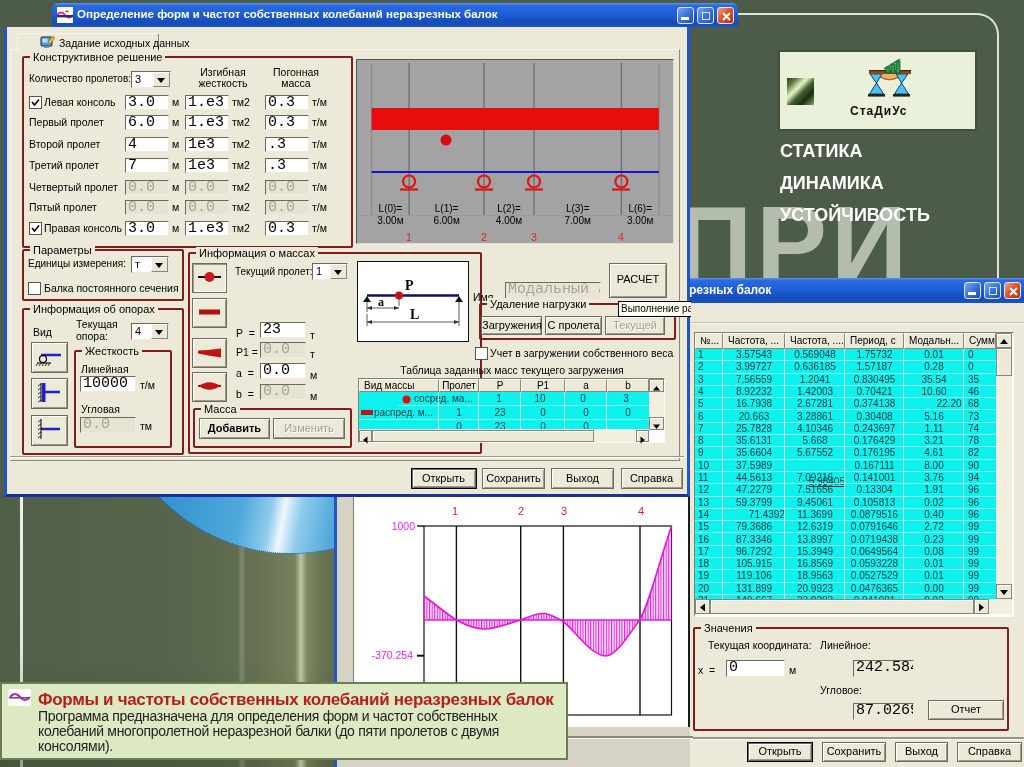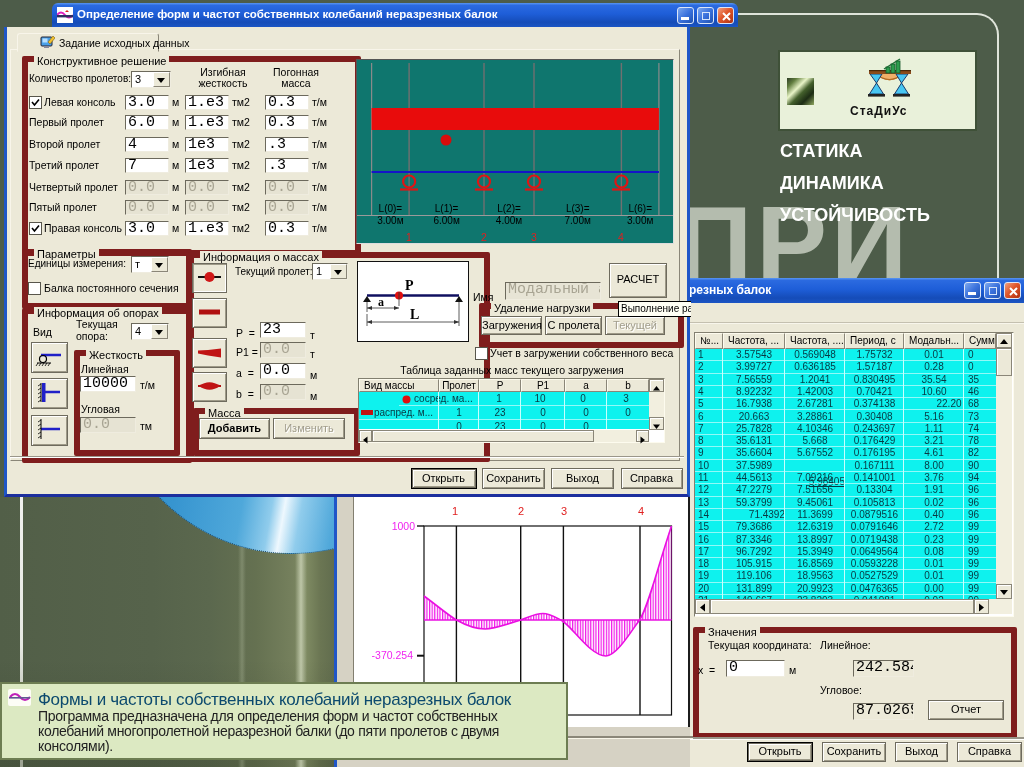--- a/index.html
+++ b/index.html
@@ -2,21 +2,21 @@
 <html><head><meta charset="utf-8">
 <style>
 html,body{margin:0;padding:0;}
 body{width:1024px;height:767px;position:relative;overflow:hidden;background:#4d5c49;font-family:"Liberation Sans",sans-serif;}
 .ab{position:absolute;}
 .lbl{position:absolute;font-size:10.5px;color:#000;white-space:nowrap;line-height:12px;}
 .ed{position:absolute;background:#fff;border:1px solid;border-color:#6c695c #efecdf #efecdf #6c695c;font-size:15px;line-height:13px;padding:0 0 0 2px;color:#000;white-space:nowrap;overflow:hidden;font-family:Liberation Mono, monospace;}
 .ded{background:#e6e3d3;color:#a8a493;}
 .btn{position:absolute;background:#ece9d8;border:1px solid #6e6b5e;box-shadow:inset 1px 1px 0 #ffffff,inset -1px -1px 0 #9e9a88;font-size:11px;text-align:center;color:#000;white-space:nowrap;}
 .dbtn{color:#a19d8c;text-shadow:1px 1px 0 #fff;}
-.grp{position:absolute;border:6px solid #7f1d1d;border-radius:2px;}
+.grp{position:absolute;border:2px solid #7f1d1d;border-radius:2px;}
 .grp>span{position:absolute;top:-7px;left:6px;background:#ece9d8;padding:0 3px;font-size:11px;line-height:12px;white-space:nowrap;}
 .cb{position:absolute;width:11px;height:11px;background:#fff;border:1px solid #58564c;}
 .cb svg{position:absolute;left:0;top:0;}
 .cmb{position:absolute;background:#fff;border:1px solid;border-color:#6c695c #efecdf #efecdf #6c695c;font-size:11px;}
 .cmb .v{position:absolute;left:3px;top:1px;line-height:13px;}
 .cmb .d{position:absolute;right:0;top:0;bottom:0;width:15px;background:#ece9d8;border:1px solid #fff;border-right-color:#8a8678;border-bottom-color:#8a8678;}
 .cmb .d:after{content:"";position:absolute;left:3px;top:5px;border:4px solid transparent;border-top:5px solid #000;}
 .trow{position:absolute;left:0;width:301px;height:12.3px;font-size:10px;line-height:12px;color:#083842;border-bottom:1px solid rgba(255,255,255,.55);box-sizing:border-box;}
 .thdr{position:absolute;top:0;height:16px;background:#ece9d8;border:1px solid;border-color:#fdfbee #8a8678 #8a8678 #fdfbee;box-sizing:border-box;font-size:10px;line-height:14px;padding-left:4px;color:#000;overflow:hidden;white-space:nowrap;}
 .xpb{position:absolute;top:4px;width:17px;height:17px;border-radius:3px;border:1px solid #dce6f8;box-sizing:border-box;background:linear-gradient(135deg,#7da8ee 0%,#3b72dd 50%,#1f51b0 100%);}
@@ -618,21 +618,21 @@
         <div class="sb ab" style="left:0;top:0;width:13px;height:12px;"><svg width="11" height="10">
                 <path d="M3,5 L7.5,1.5 L7.5,8.5 Z" fill="#000"></path>
               </svg></div>
         <div class="sb ab" style="left:13px;top:0;width:222px;height:12px;"></div>
         <div class="sb ab" style="left:277px;top:0;width:13px;height:12px;"><svg width="11" height="10">
                 <path d="M8,5 L3.5,1.5 L3.5,8.5 Z" fill="#000"></path>
               </svg></div>
       </div>
     </div>
 
-    <div class="ab" style="left:349px;top:32px;width:318px;height:185px;background:#0f766e;border:1px solid;border-color:#555 #ddd #ddd #555;box-sizing:border-box;"><svg width="316" height="183" viewBox="0 0 316 183">
+    <div class="ab" style="left:349px;top:32px;width:318px;height:185px;background:#a3a3a3;border:1px solid;border-color:#555 #ddd #ddd #555;box-sizing:border-box;"><svg width="316" height="183" viewBox="0 0 316 183">
       <line x1="14.6" y1="3" x2="14.6" y2="155.5" stroke="#8a8a8a" stroke-width="1.2"></line>
       <line x1="52.1" y1="3" x2="52.1" y2="155.5" stroke="#707070" stroke-width="1.4"></line>
       <line x1="127" y1="3" x2="127" y2="155.5" stroke="#707070" stroke-width="1.4"></line>
       <line x1="177" y1="3" x2="177" y2="155.5" stroke="#707070" stroke-width="1.4"></line>
       <line x1="264.4" y1="3" x2="264.4" y2="155.5" stroke="#707070" stroke-width="1.4"></line>
       <line x1="301.9" y1="3" x2="301.9" y2="155.5" stroke="#8a8a8a" stroke-width="1.2"></line>
       <line x1="0" y1="155.5" x2="316" y2="155.5" stroke="#9a9a9a" stroke-width="1"></line>
       <rect x="14.6" y="48" width="287.3" height="22" fill="#e80c0c"></rect>
       <circle cx="89" cy="80" r="5.5" fill="#d80c0c"></circle>
       <line x1="14.6" y1="112" x2="301.9" y2="112" stroke="#1414c8" stroke-width="2"></line>
@@ -676,15 +676,15 @@
   </div>
   </div>
 </div>
 
 <div id="gbox" class="ab" style="left:0;top:682px;width:568px;height:78px;background:#dce9c2;border:2px solid #6d7d52;box-sizing:border-box;">
   <svg class="ab" style="left:6px;top:5px;" width="23" height="17">
       <rect x="0" y="0" width="23" height="17" rx="2" fill="#fdfdf6"></rect>
       <path d="M2,8 Q7,2 12,8 Q17,14 22,8" stroke="#c020b8" stroke-width="2" fill="none"></path>
       <rect x="1" y="8" width="21" height="1.6" fill="#605a90"></rect>
     </svg>
-  <div class="ab" style="left:36px;top:6px;font-size:17px;font-weight:normal;color:#0c4a6e;letter-spacing:-.3px;">Формы и частоты собственных колебаний неразрезных балок</div>
+  <div class="ab" style="left:36px;top:6px;font-size:17px;font-weight:bold;color:#b91c1c;letter-spacing:-.3px;">Формы и частоты собственных колебаний неразрезных балок</div>
   <div class="ab" style="left:36px;top:25px;font-size:14px;color:#222;line-height:15px;letter-spacing:-.3px;">Программа предназначена для определения форм и частот собственных<br>колебаний многопролетной неразрезной балки (до пяти пролетов с двумя<br>консолями).</div>
 </div>
 
 </body></html>

